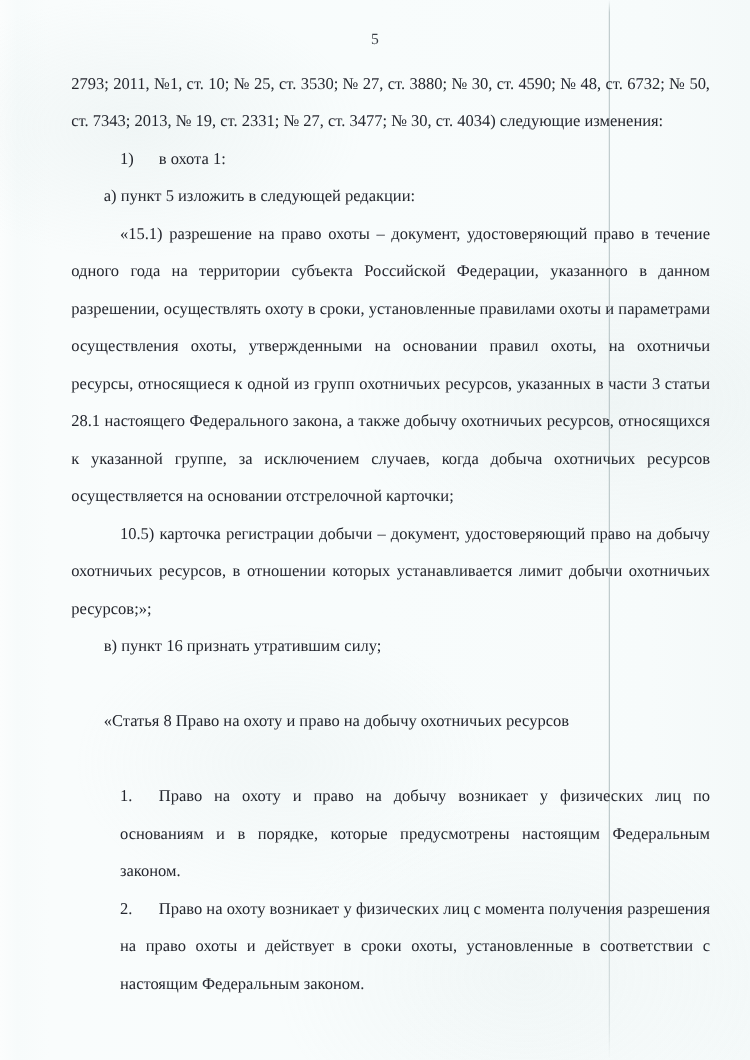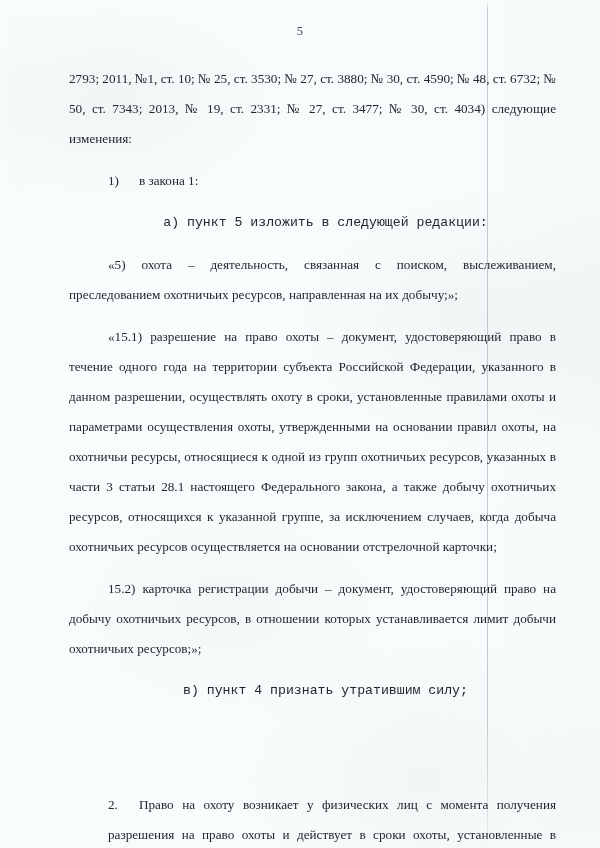--- a/index.html
+++ b/index.html
@@ -73,31 +73,31 @@
     position: absolute;
     left: 57px;
     top: 52px;
     width: 511px;
     color: #24262e;
     font-size: 13.2px;
     line-height: 30px;
   }
 
   p {
-    margin: 12px;
+    margin: 0;
     text-align: justify;
     text-justify: inter-word;
     hyphens: none;
   }
 
   
   p.indent { text-indent: 39px; }
   p.indent-sm { text-indent: 26px; }
   p.flush { text-indent: 0; }
-  p.last-line-left { text-align: center; font-family: Liberation Mono, monospace; }
+  p.last-line-left { text-align: left; }
 
   
   .num-row {
     display: block;
     text-indent: 0;
     padding-left: 39px;
   }
   .num-row .num {
     display: inline-block;
     width: 31px;
@@ -116,36 +116,37 @@
 <div id="page">
 
   <div class="scan-line" style="left:487px;"></div>
 
   <div class="page-number">5</div>
 
   <div id="content">
 
     <p class="flush justified-block">2793; 2011, №1, ст. 10; № 25, ст. 3530; № 27, ст. 3880; № 30, ст. 4590; № 48, ст. 6732; № 50, ст. 7343; 2013, № 19, ст. 2331; № 27, ст. 3477; № 30, ст. 4034) следующие изменения:</p>
 
-    <p class="num-row"><span class="num">1)</span><span>в закона 1:</span></p>
+    <p class="num-row"><span class="num">1)</span><span>в охота 1:</span></p>
 
     <p class="indent-sm last-line-left">а) пункт 5 изложить в следующей редакции:</p>
 
-    <p class="indent justified-block">«5) охота – деятельность, связанная с поиском, выслеживанием, преследованием охотничьих ресурсов, направленная на их добычу;»;</p>
 
 
     <p class="indent justified-block">«15.1) разрешение на право охоты – документ, удостоверяющий право в течение одного года на территории субъекта Российской Федерации, указанного в данном разрешении, осуществлять охоту в сроки, установленные правилами охоты и параметрами осуществления охоты, утвержденными на основании правил охоты, на охотничьи ресурсы, относящиеся к одной из групп охотничьих ресурсов, указанных в части 3 статьи 28.1 настоящего Федерального закона, а также добычу охотничьих ресурсов, относящихся к указанной группе, за исключением случаев, когда добыча охотничьих ресурсов осуществляется на основании отстрелочной карточки;</p>
 
-    <p class="indent justified-block">15.2) карточка регистрации добычи – документ, удостоверяющий право на добычу охотничьих ресурсов, в отношении которых устанавливается лимит добычи охотничьих ресурсов;»;</p>
+    <p class="indent justified-block">10.5) карточка регистрации добычи – документ, удостоверяющий право на добычу охотничьих ресурсов, в отношении которых устанавливается лимит добычи охотничьих ресурсов;»;</p>
 
-    <p class="indent-sm last-line-left">в) пункт 4 признать утратившим силу;</p>
+    <p class="indent-sm last-line-left">в) пункт 16 признать утратившим силу;</p>
 
     <div class="spacer-line"></div>
 
 
+    <p class="indent-sm last-line-left">«Статья 8 Право на охоту и право на добычу охотничьих ресурсов</p>
 
     <div class="spacer-line"></div>
 
+    <p class="num-row justified-block"><span class="num">1.</span><span>Право на охоту и право на добычу возникает у физических лиц по основаниям и в порядке, которые предусмотрены настоящим Федеральным законом.</span></p>
 
     <p class="num-row justified-block"><span class="num">2.</span><span>Право на охоту возникает у физических лиц с момента получения разрешения на право охоты и действует в сроки охоты, установленные в соответствии с настоящим Федеральным законом.</span></p>
 
   </div>
 </div>
 
 </body></html>

